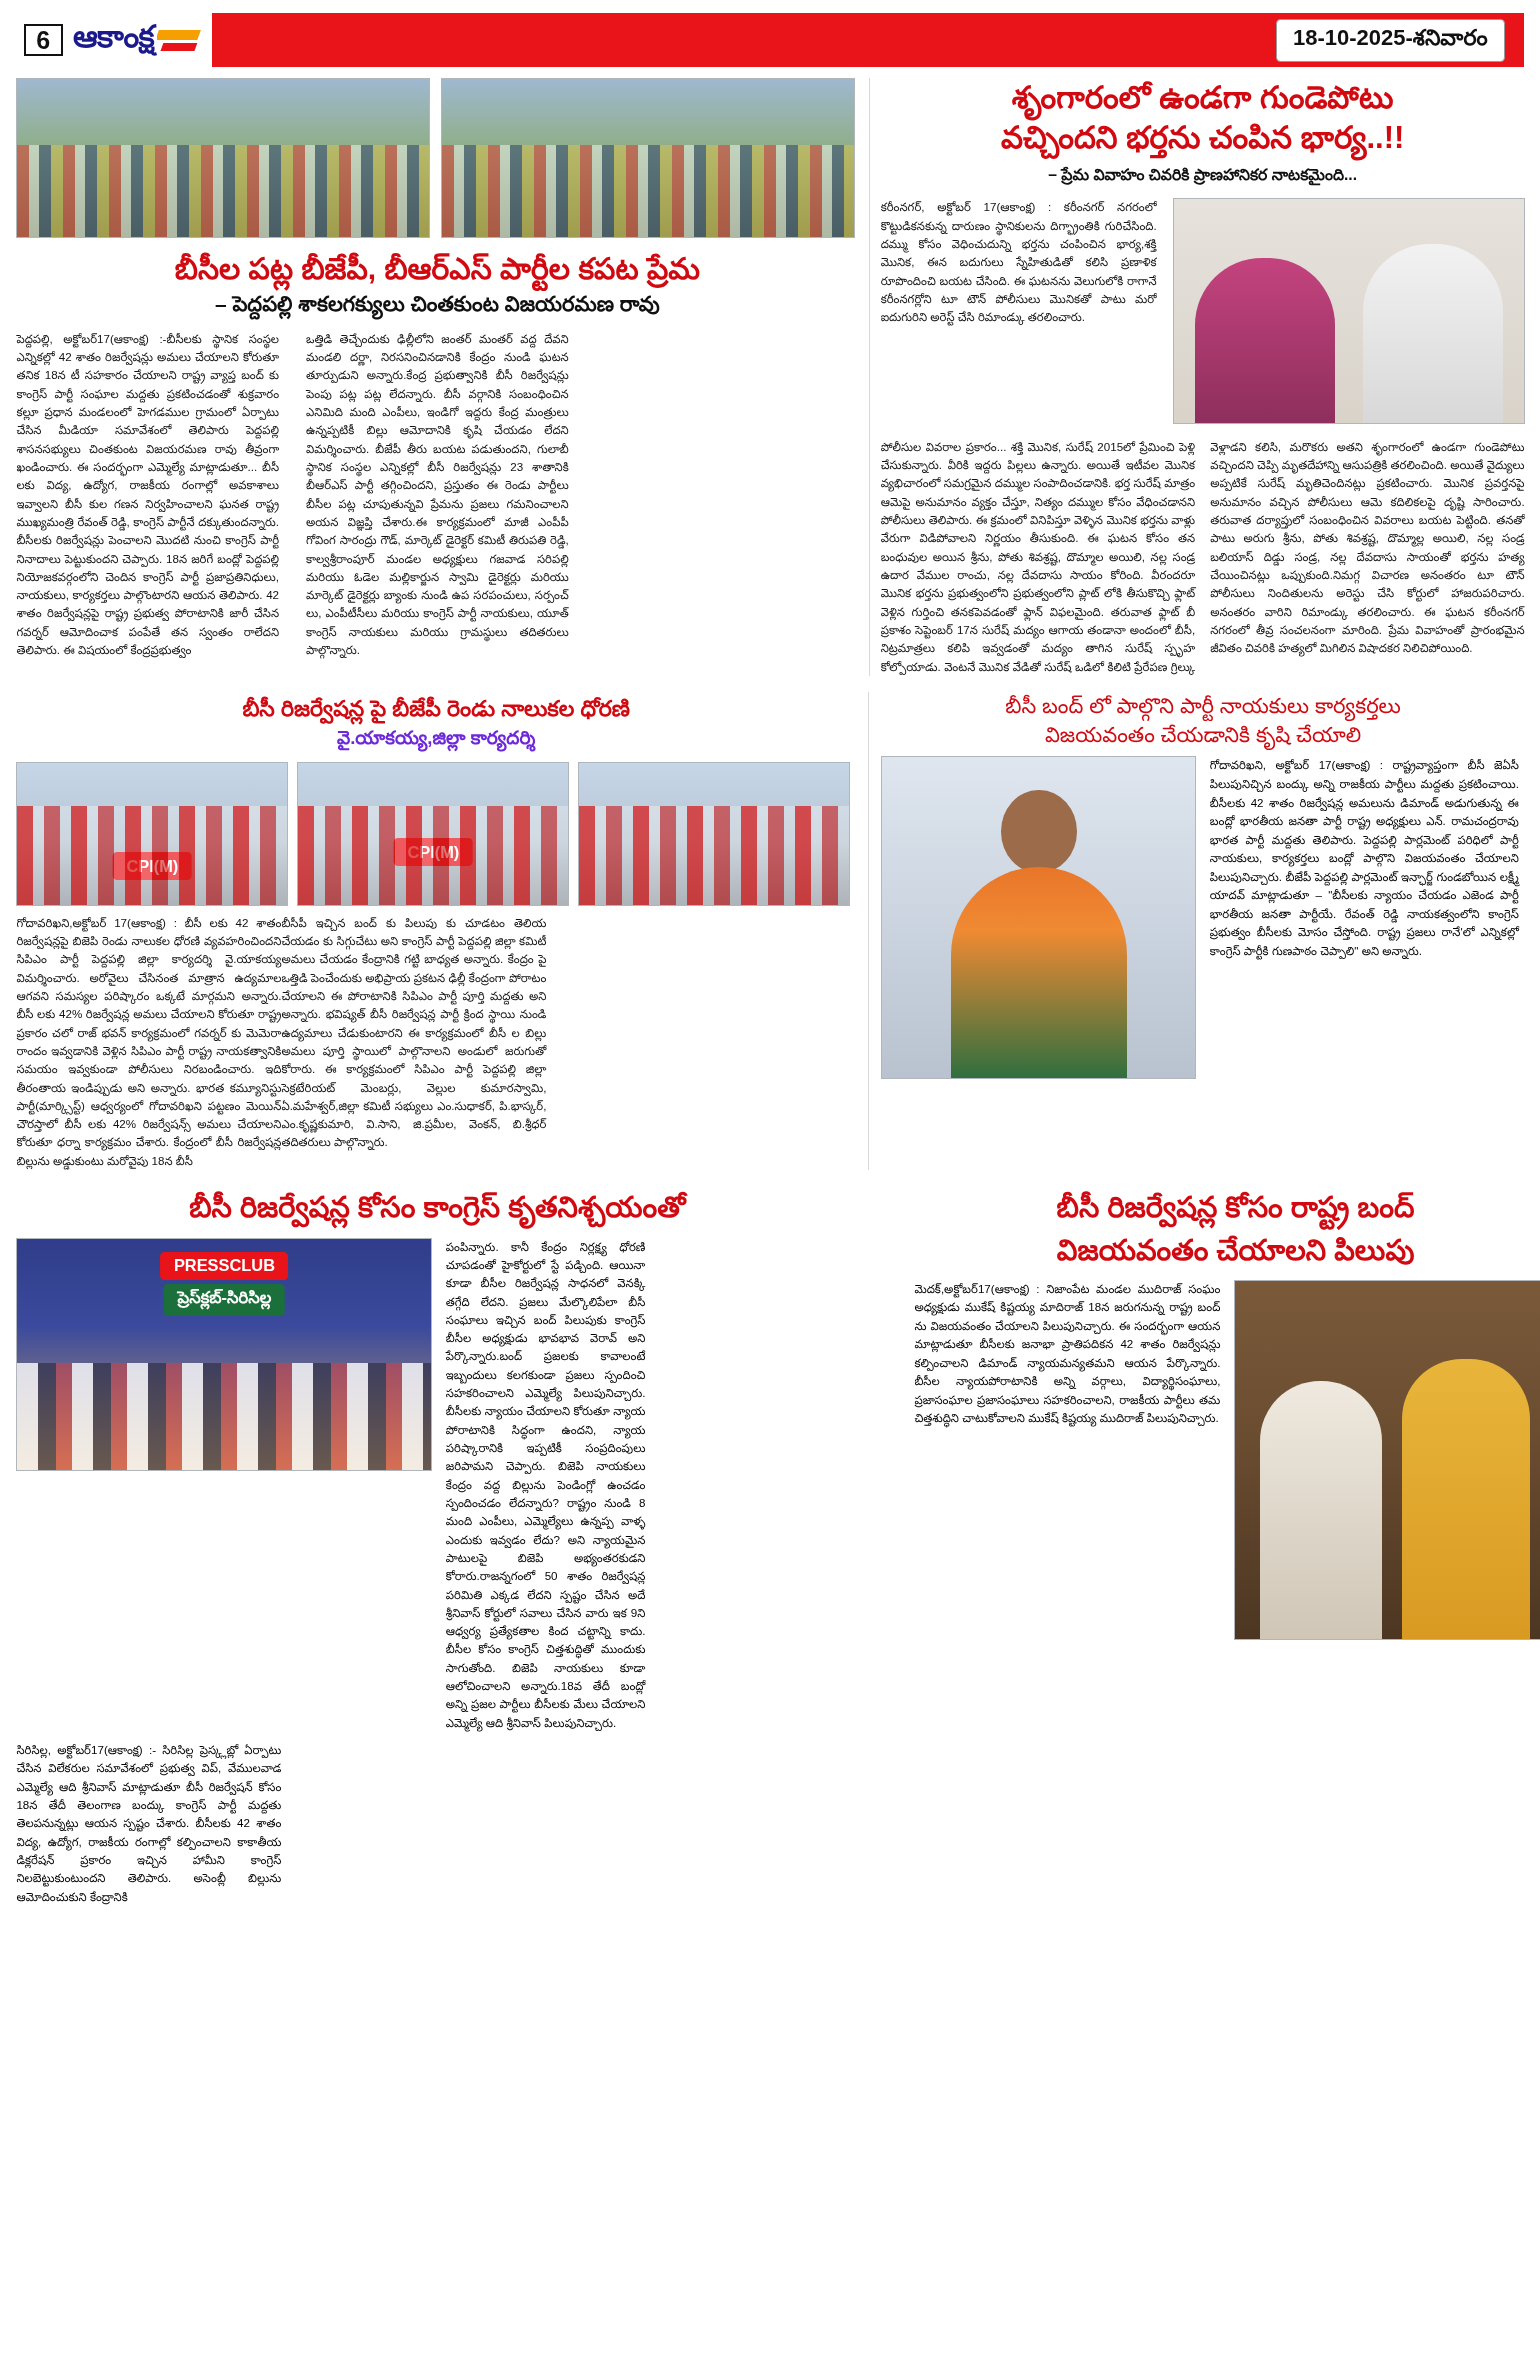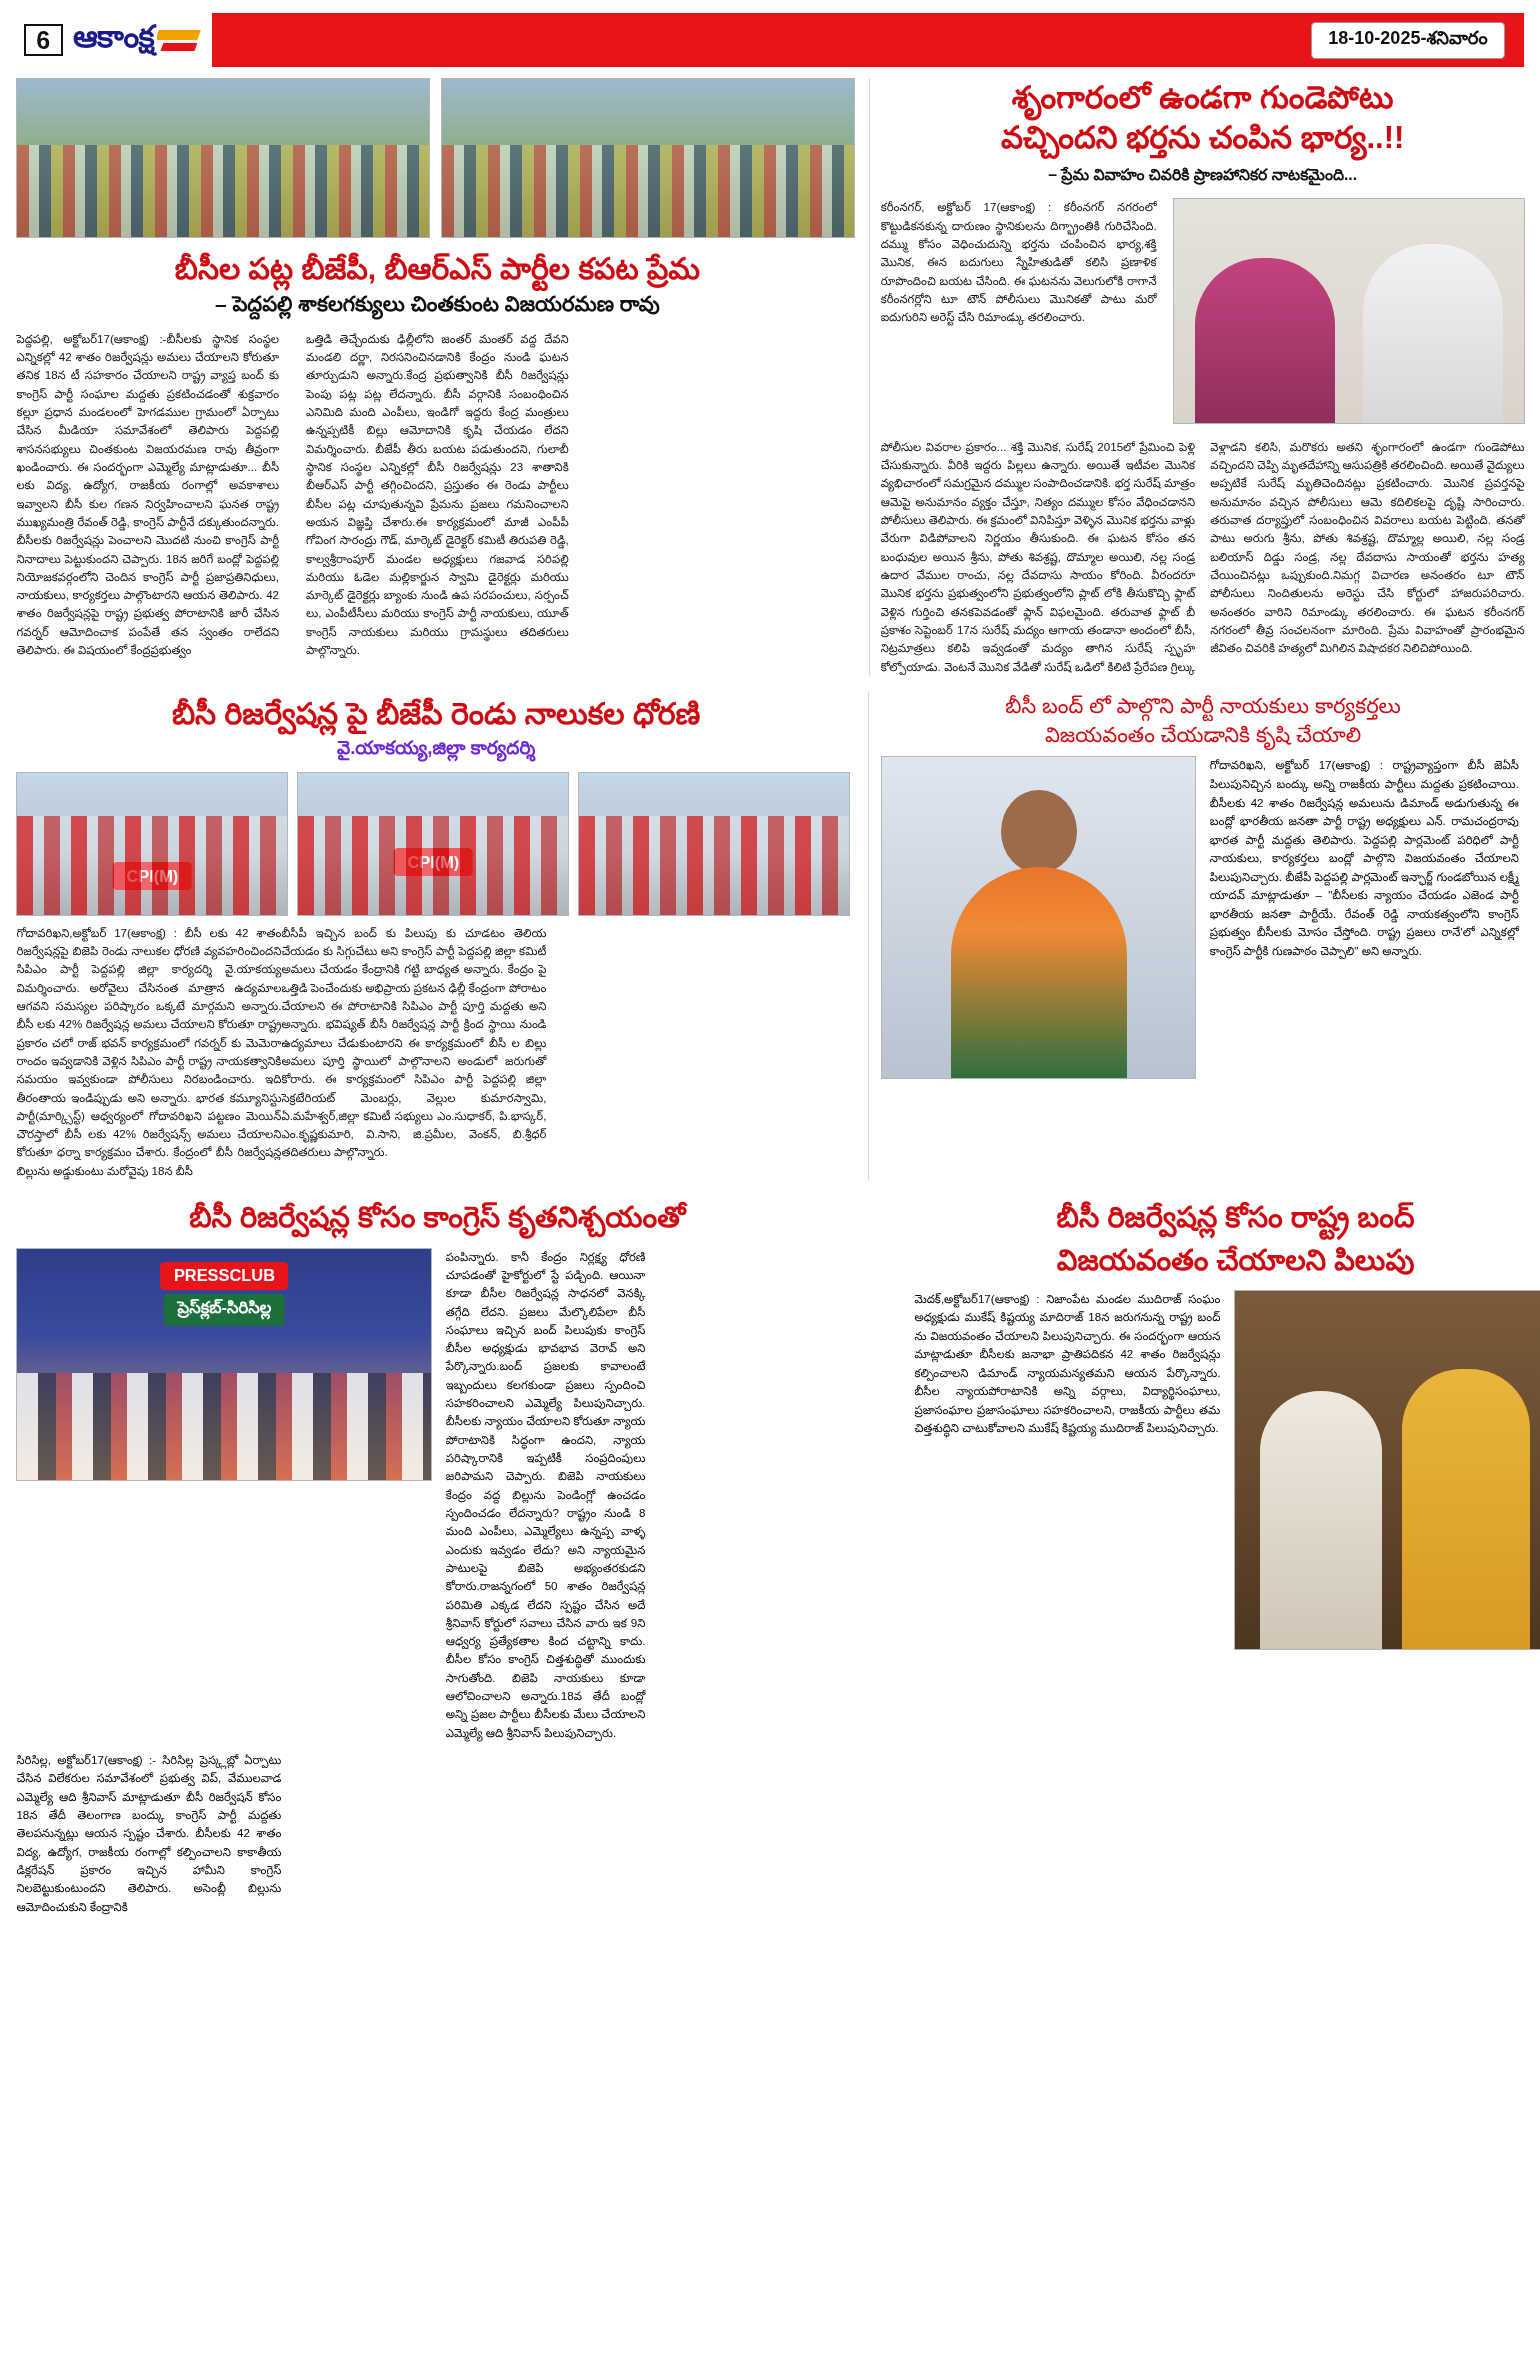--- a/index.html
+++ b/index.html
@@ -8,21 +8,21 @@
 
   
   .masthead{height:54px;background:#e8141a;display:flex;align-items:center;position:relative;margin:13.4px 16.4px 0 16.4px;width:1508px;box-sizing:border-box;}
   .masthead-left{background:#fff;height:54px;display:flex;align-items:center;padding:0 10.4px 0 7.5px;}
   .page-num{font-size:25px;font-weight:bold;color:#111;border:2.2px solid #111;padding:1.5px 10.4px;line-height:1;}
   .logo-box{display:flex;align-items:center;margin-left:10.4px;}
   .logo-text{font-size:31px;font-weight:bold;color:#1a1a8c;letter-spacing:-0.7px;}
   .logo-swoosh{width:45px;height:30px;margin-left:3px;position:relative;overflow:hidden;}
   .logo-swoosh:before{content:"";position:absolute;left:0;top:4.5px;width:42px;height:10.4px;background:#f5a000;transform:skewX(-20deg);}
   .logo-swoosh:after{content:"";position:absolute;left:4.5px;top:18px;width:34px;height:7.5px;background:#e8141a;transform:skewX(-20deg);}
-  .masthead-right{margin-left:auto;background:#fff;border:1.5px solid #999;border-radius:4.5px;padding:5.2px 16.4px;margin-right:19.4px;font-size:18px;color:#111;font-weight:bold;text-align:right;}
+  .masthead-right{margin-left:auto;background:#fff;border:1.5px solid #999;border-radius:4.5px;padding:5.2px 16.4px;margin-right:19.4px;font-size:22px;color:#111;font-weight:bold;text-align:right;}
 
   
   .tel-head{color:#d10a11;font-weight:bold;line-height:1.25;text-align:center;}
   .body-col{font-size:11.6px;line-height:1.58;color:#111;text-align:justify;}
   .byline{color:#111;font-weight:bold;text-align:center;}
   .photo{background:#c7cdd4;position:relative;overflow:hidden;border:0.7px solid #b0b6bc;}
 
   
   .wrap{padding:10.4px 16.4px 22.4px 16.4px;}
   .rule-v{width:1.5px;background:#d8d8d8;}
@@ -45,21 +45,21 @@
   .h-right{font-size:31px;color:#d10a11;line-height:1.3;}
   .sub-right{font-size:15.7px;color:#111;text-align:center;font-weight:bold;margin-top:7.5px;}
 
   .ph-couple{width:350px;height:224px;float:right;margin:0 0 6px 10.4px;}
 
   
   .mid{display:flex;gap:12px;margin-top:16.4px;}
   .mid-left{width:842px;}
   .mid-right{width:645px;}
 
-  .h2{font-size:30px;margin:3px 0 4.5px 0;}
+  .h2{font-size:22px;margin:3px 0 4.5px 0;}
   .byl2{font-size:18.6px;margin-bottom:9px;}
 
   .ph3{width:270px;height:142px;}
   .phrow3{display:flex;gap:9px;}
 
   .cols3b{display:flex;gap:0;margin-top:7.5px;}
   .cols3b > div{width:265px;}
 
   .h3r{font-size:21px;color:#d10a11;line-height:1.35;text-align:center;}
   .midr-body{display:flex;gap:13.4px;margin-top:7.5px;}

